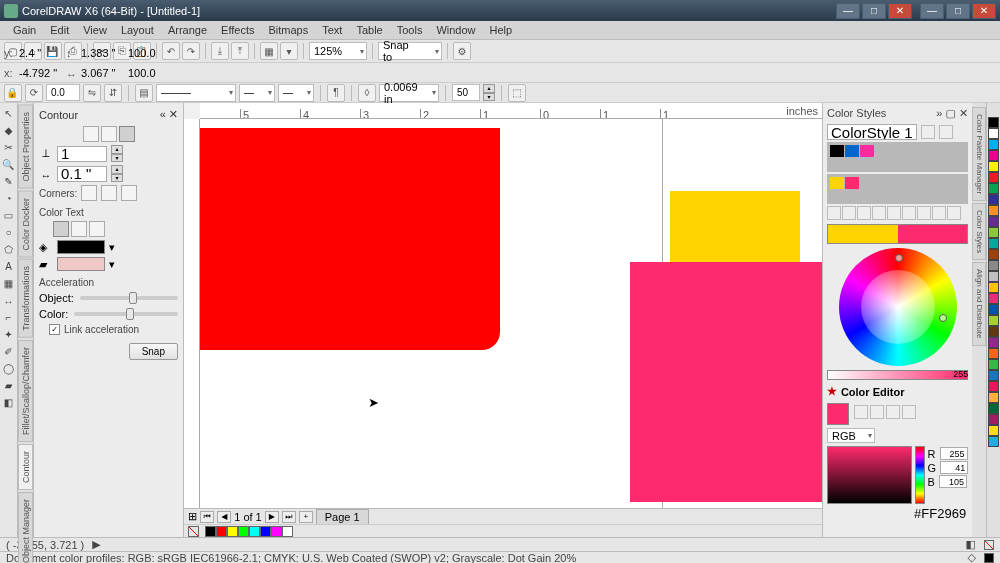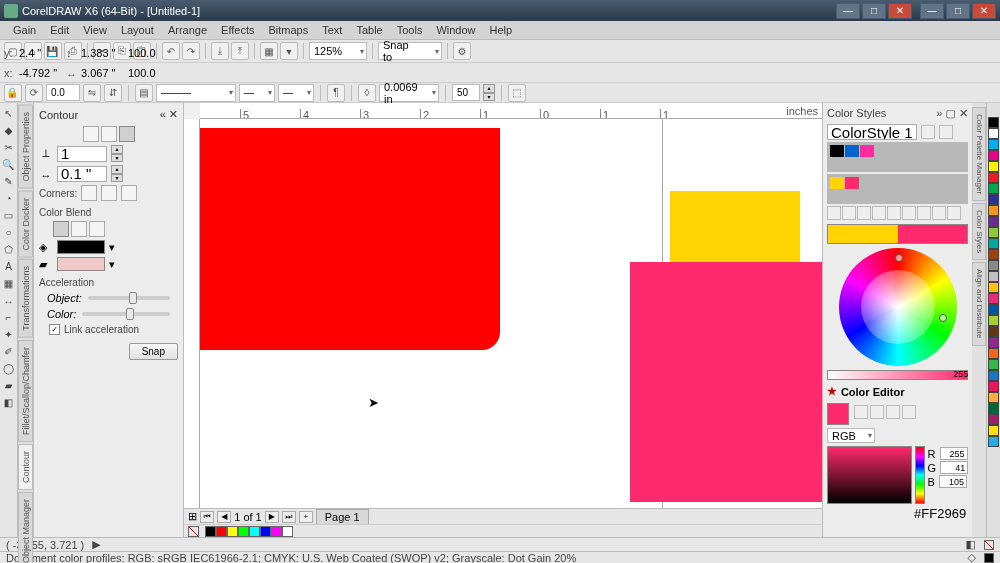--- a/index.html
+++ b/index.html
@@ -45,21 +45,21 @@
 
 
 .docker { width: 150px; background: #ececec; border-right: 1px solid #bbb; padding: 3px 5px; }
 .docker-title { font-size: 11px; color: #333; padding: 2px 0; display: flex; justify-content: space-between; align-items: center; }
 .docker-row { display: flex; align-items: center; gap: 4px; margin: 3px 0; }
 .docker-label { font-size: 10px; color: #444; }
 .docker-icons { display: flex; gap: 2px; }
 .dicon { width: 16px; height: 16px; background: #f4f4f4; border: 1px solid #aaa; }
 .dicon.sel { background: #d0d0d0; border-color: #888; }
 .dinput { width: 50px; height: 16px; border: 1px solid #aaa; background: #fff; font-size: 15px; padding: 0 3px; }
-.slider-row { display: flex; align-items: center; gap: 6px; margin: 4px 8px; font-size: 10px; font-style: italic; }
+.slider-row { display: flex; align-items: center; gap: 6px; margin: 4px 0; font-size: 10px; }
 .slider-track { flex: 1; height: 4px; background: #ccc; border-radius: 2px; position: relative; }
 .slider-thumb { position: absolute; width: 8px; height: 12px; background: #e8e8e8; border: 1px solid #888; top: -4px; border-radius: 2px; }
 .apply-btn { display: block; margin: 8px 0 0 auto; padding: 2px 12px; background: linear-gradient(#f8f8f8,#e0e0e0); border: 1px solid #999; border-radius: 2px; font-size: 10px; }
 .swatch { width: 48px; height: 14px; border: 1px solid #888; }
 .chk { width: 11px; height: 11px; border: 1px solid #888; background: #fff; display: inline-flex; align-items: center; justify-content: center; font-size: 8px; }
 
 
 .canvas-area { flex: 1; background: #f0f0f0; position: relative; display: flex; flex-direction: column; }
 .ruler-h { height: 16px; background: #fff; border-bottom: 1px solid #aaa; margin-left: 16px; position: relative; overflow: hidden; font-size: 8px; color: #555; }
 .ruler-h .tick { position: absolute; top: 6px; border-left: 1px solid #888; height: 10px; padding-left: 2px; }
@@ -285,21 +285,21 @@
           <div>▴</div>
           <div>▾</div>
         </div>
     </div>
     <div class="docker-row">
       <span class="docker-label">Corners:</span>
       <div class="dicon"></div>
       <div class="dicon"></div>
       <div class="dicon"></div>
     </div>
-    <div class="docker-label" style="margin-top:6px">Color Blend</div>
+    <div class="docker-label" style="margin-top:6px">Color Text</div>
     <div class="docker-row docker-icons" style="justify-content:flex-start;margin-left:14px">
       <div class="dicon sel"></div>
       <div class="dicon"></div>
       <div class="dicon"></div>
     </div>
     <div class="docker-row">
       <span style="width:14px">◈</span>
       <div class="swatch" style="background:#000"></div>
       <span>▾</span>
     </div>

